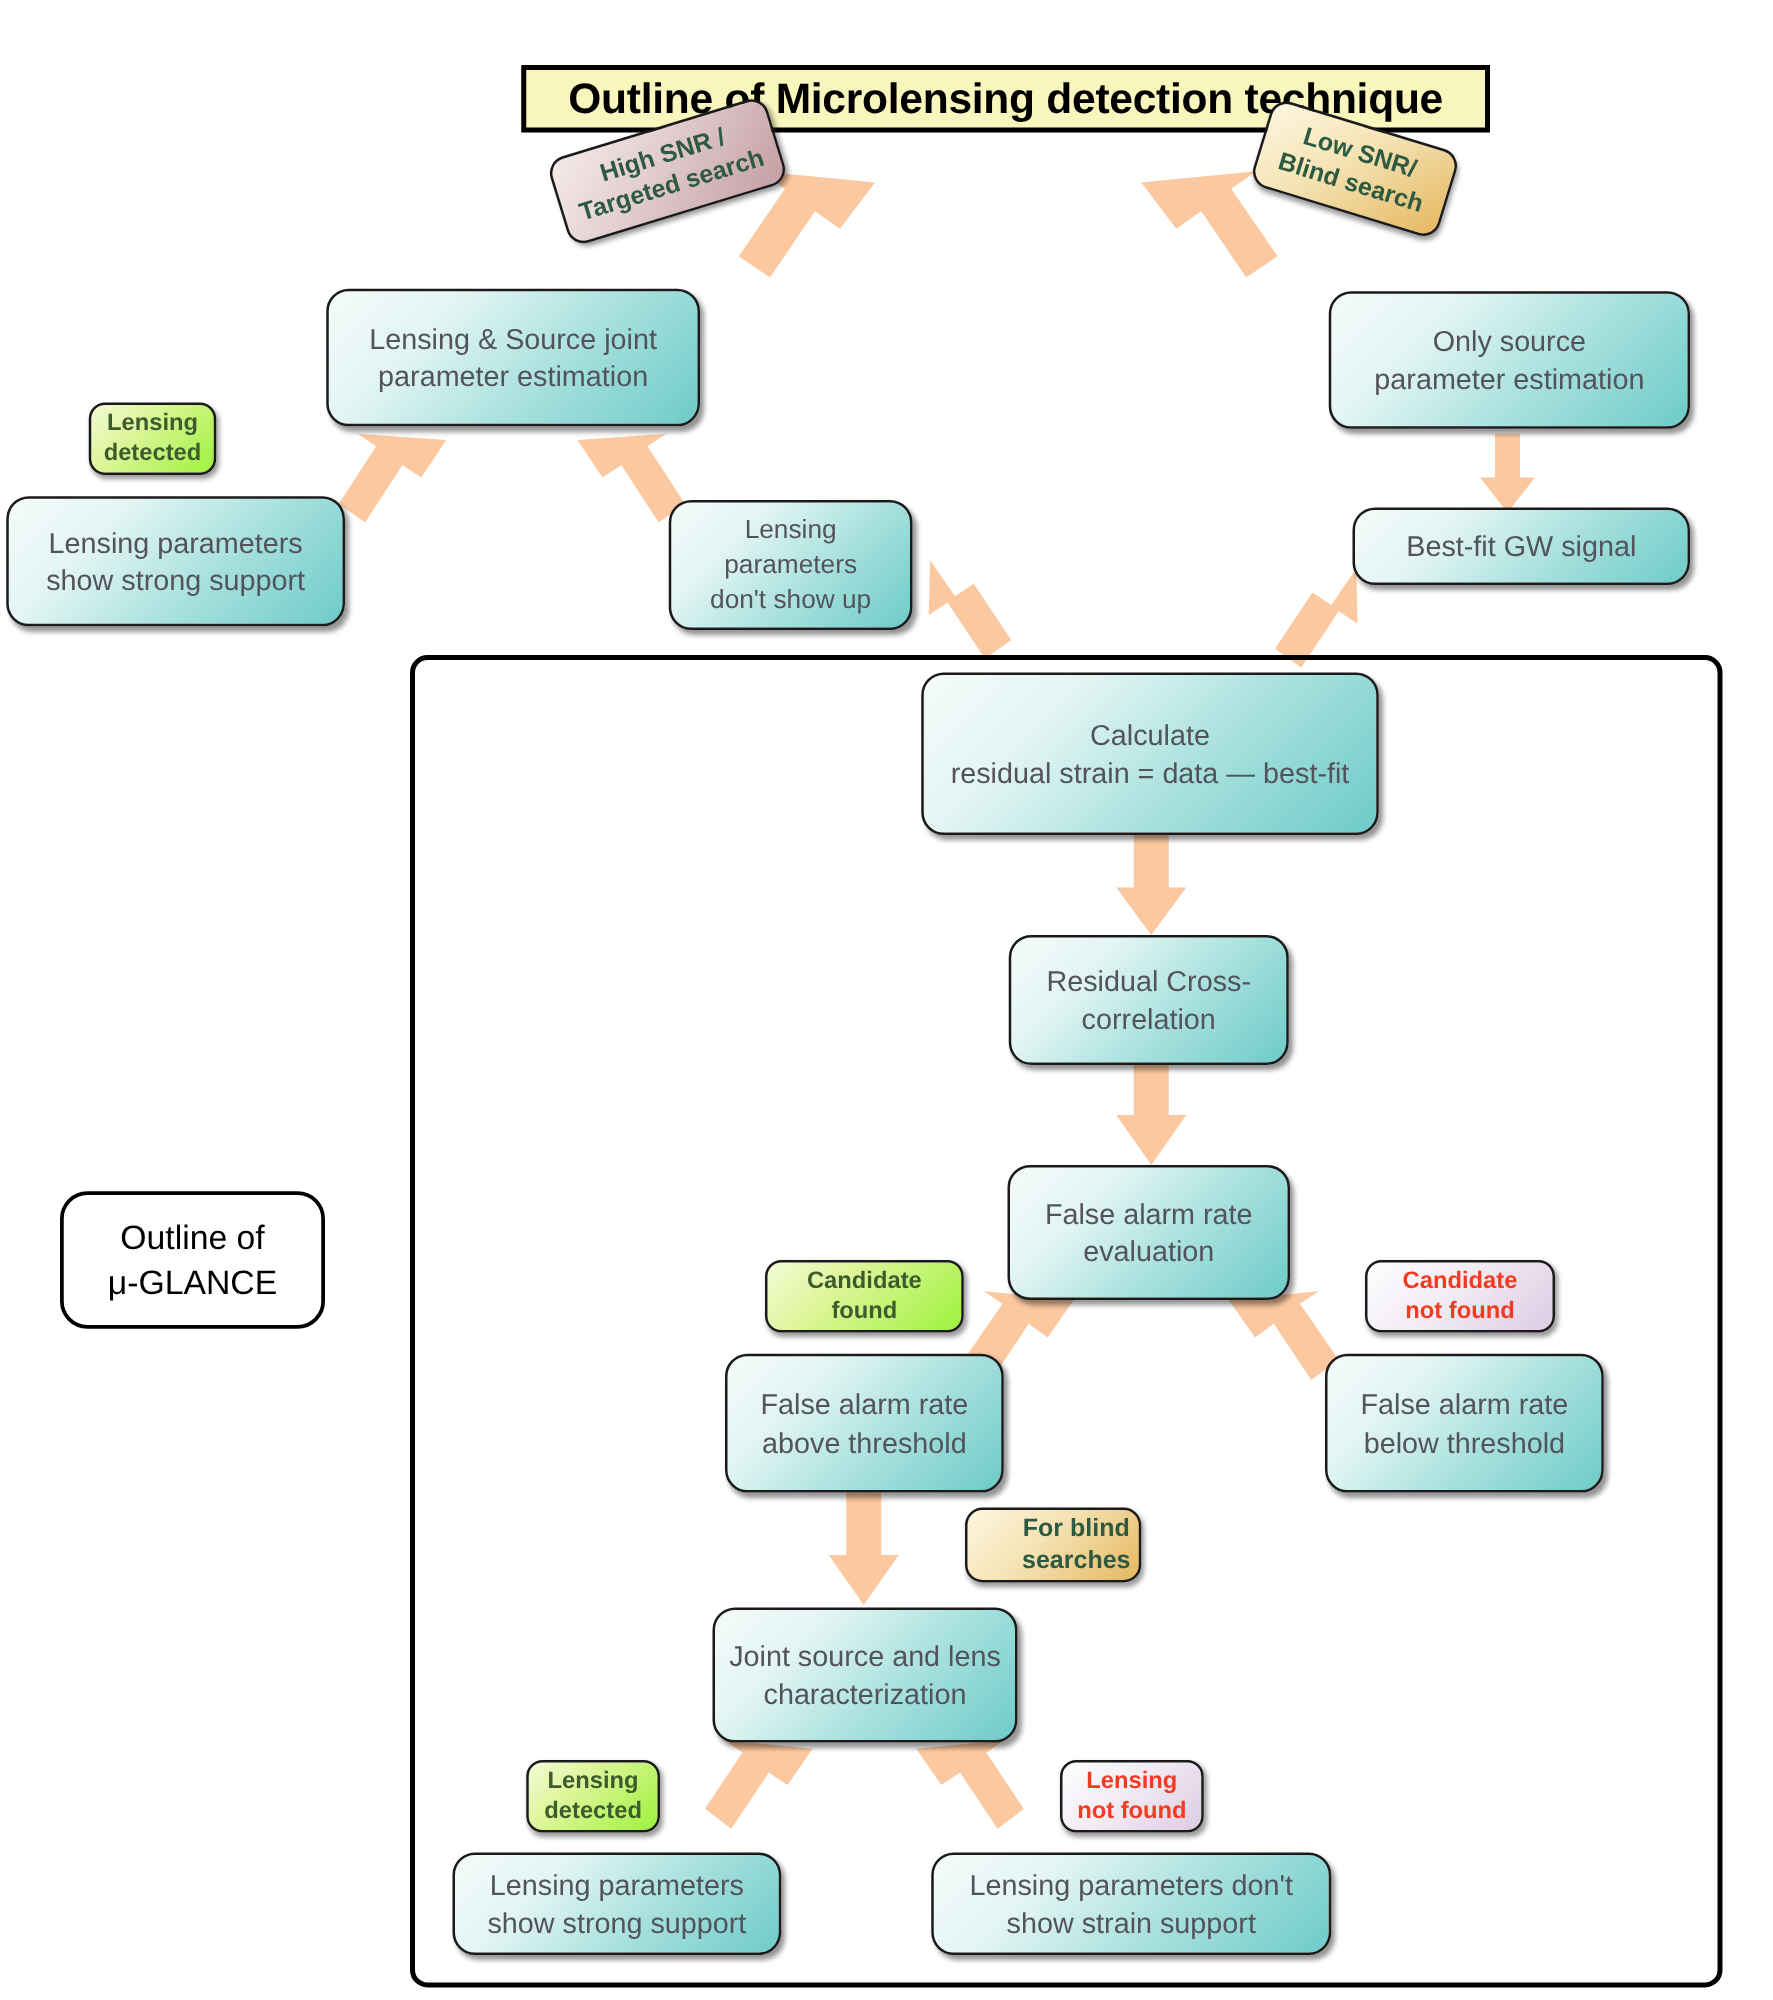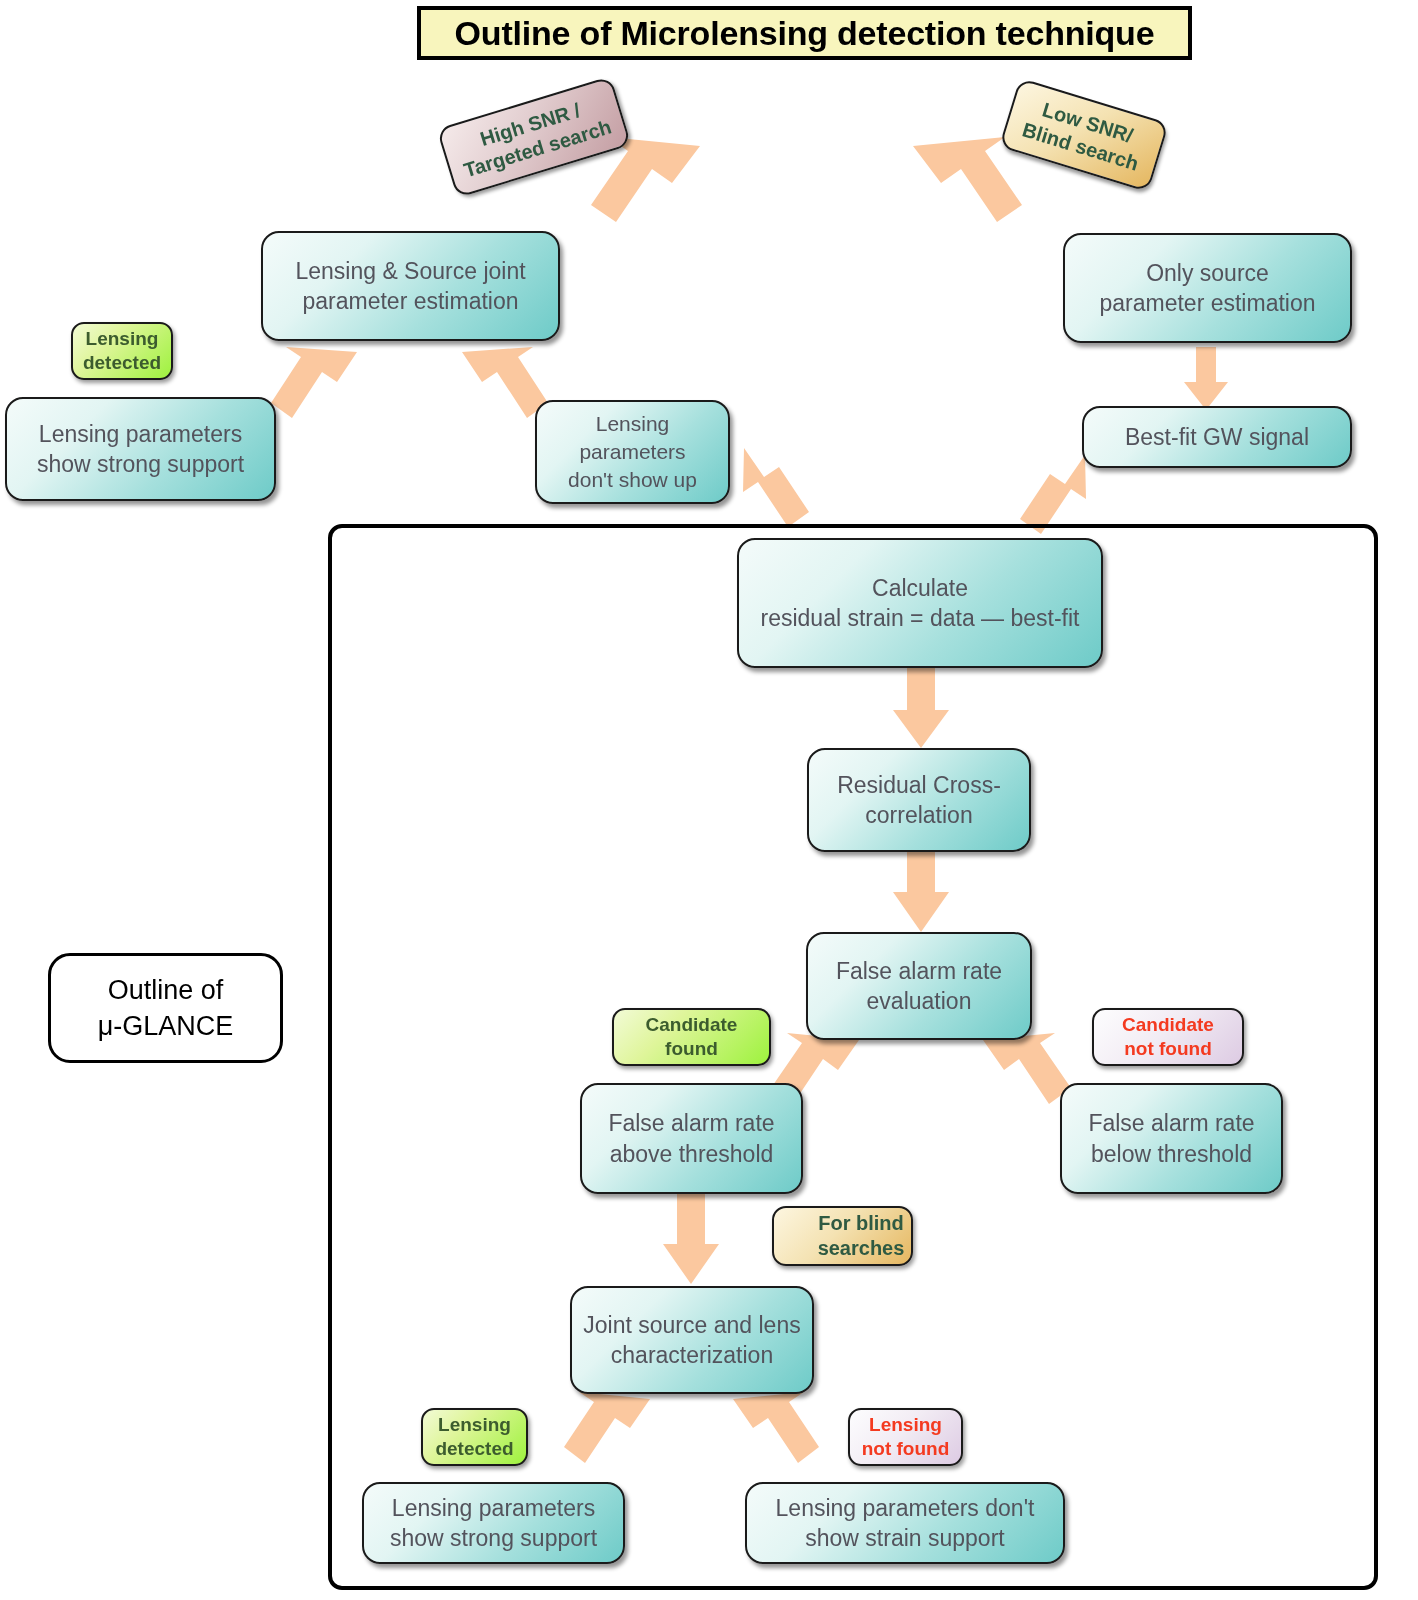--- a/index.html
+++ b/index.html
@@ -21,20 +21,21 @@
   
   .title-banner{
     background:#f8f5bd;
     border:4px solid #000000;
     color:#000000;
     font-size:34px;
     font-weight:bold;
     letter-spacing:-0.2px;
     display:flex;align-items:center;justify-content:center;
     text-align:center;
+    margin-top:46px;
   }
 
   
   .tealbox{
     border:2.5px solid #1a1a1a;
     border-radius:18px;
     background:linear-gradient(135deg,#f4fbfa 0%,#e2f5f3 28%,#a6e0dd 62%,#6ecbc8 100%);
     color:#53535c;
     font-size:23px;
     line-height:1.32;
@@ -219,21 +220,21 @@
 
   <div class="node tealbox two-line" style="left:5px;top:397px;width:271px;height:104px;">Lensing parameters
 show strong support</div>
 
   <div class="node tealbox sm two-line" style="left:535px;top:400px;width:195px;height:104px;">Lensing
 parameters
 don't show up</div>
 
   <div class="node tealbox" style="left:1082px;top:406px;width:270px;height:62px;">Best-fit GW signal</div>
 
-  <div class="node whitebox two-line" style="left:48px;top:953px;width:235px;height:110px;text-align:center;">Outline of
+  <div class="node whitebox two-line" style="left:48px;top:953px;width:212px;height:110px;text-align:center;">Outline of
 μ-GLANCE</div>
 
   <div class="node tealbox two-line" style="left:737px;top:538px;width:366px;height:130px;">Calculate
 residual strain = data — best-fit</div>
 
   <div class="node tealbox two-line" style="left:807px;top:748px;width:224px;height:104px;">Residual Cross-
 correlation</div>
 
   <div class="node tealbox two-line" style="left:806px;top:932px;width:226px;height:108px;">False alarm rate
 evaluation</div>

